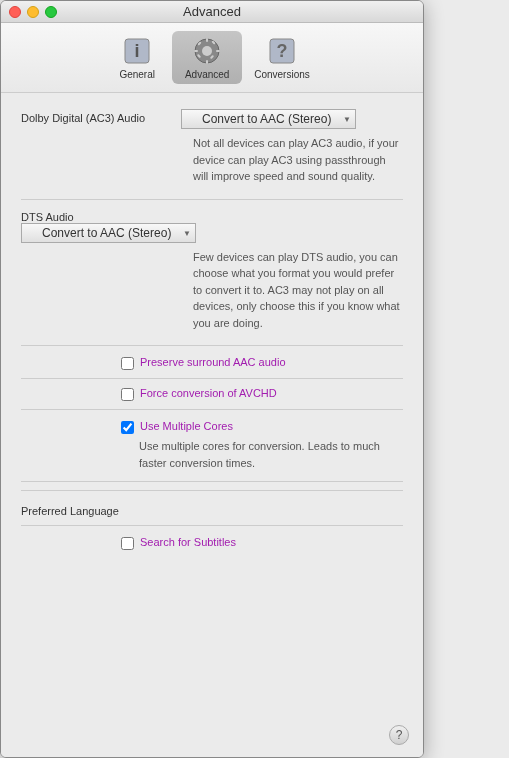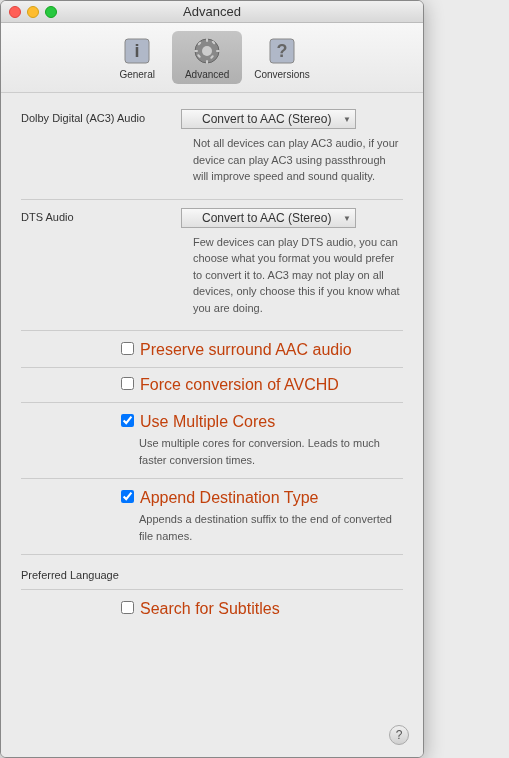--- a/index.html
+++ b/index.html
@@ -162,23 +162,23 @@
     .checkbox-row input[type="checkbox"] {
       margin-right: 6px;
       margin-top: 1px;
       width: 13px;
       height: 13px;
       cursor: pointer;
       flex-shrink: 0;
     }
 
     .checkbox-label {
-      font-size: 16px;
+      font-size: 11px;
       font-weight: 500;
-      color: #c2410c;
+      color: #a21caf;
     }
 
     .checkbox-desc {
       font-size: 11px;
       color: #555;
       line-height: 1.5;
       margin-left: 118px;
       margin-bottom: 10px;
     }
 
@@ -280,21 +280,21 @@
           <option>Passthrough</option>
           <option>Convert to AC3</option>
           <option>Convert to MP3</option>
         </select>
       </div>
     </div>
     <p class="description-text">Not all devices can play AC3 audio, if your device can play AC3 using passthrough will improve speed and sound quality.</p>
 
     <hr class="divider">
 
-    <div class="section-row" style="margin-top:5px;">
+    <div class="section-row" style="margin-top:5px;flex-direction:column;">
       <span class="section-label">DTS Audio</span>
       <div class="select-wrapper">
         <select>
           <option>Convert to AAC (Stereo)</option>
           <option>Passthrough</option>
           <option>Convert to AC3</option>
           <option>Convert to MP3</option>
         </select>
       </div>
     </div>
@@ -323,27 +323,20 @@
     <div style="margin-top:10px;">
       <div class="checkbox-row">
         <input type="checkbox" checked="" style="">
         <span class="checkbox-label">Use Multiple Cores</span>
       </div>
       <p class="checkbox-desc">Use multiple cores for conversion. Leads to much faster conversion times.</p>
     </div>
 
     <hr class="divider">
 
-    <div style="margin-top:10px;">
-      <div class="checkbox-row">
-        <input type="checkbox" checked="" style="">
-        <span class="checkbox-label">Append Destination Type</span>
-      </div>
-      <p class="checkbox-desc">Appends a destination suffix to the end of converted file names.</p>
-    </div>
 
     <hr class="divider">
 
     <div class="section-row" style="margin-top:11px;">
       <span class="section-label">Preferred Language</span>
     </div>
 
     <hr class="divider">
 
     <div style="margin-top:10px; margin-bottom: 30px;">

